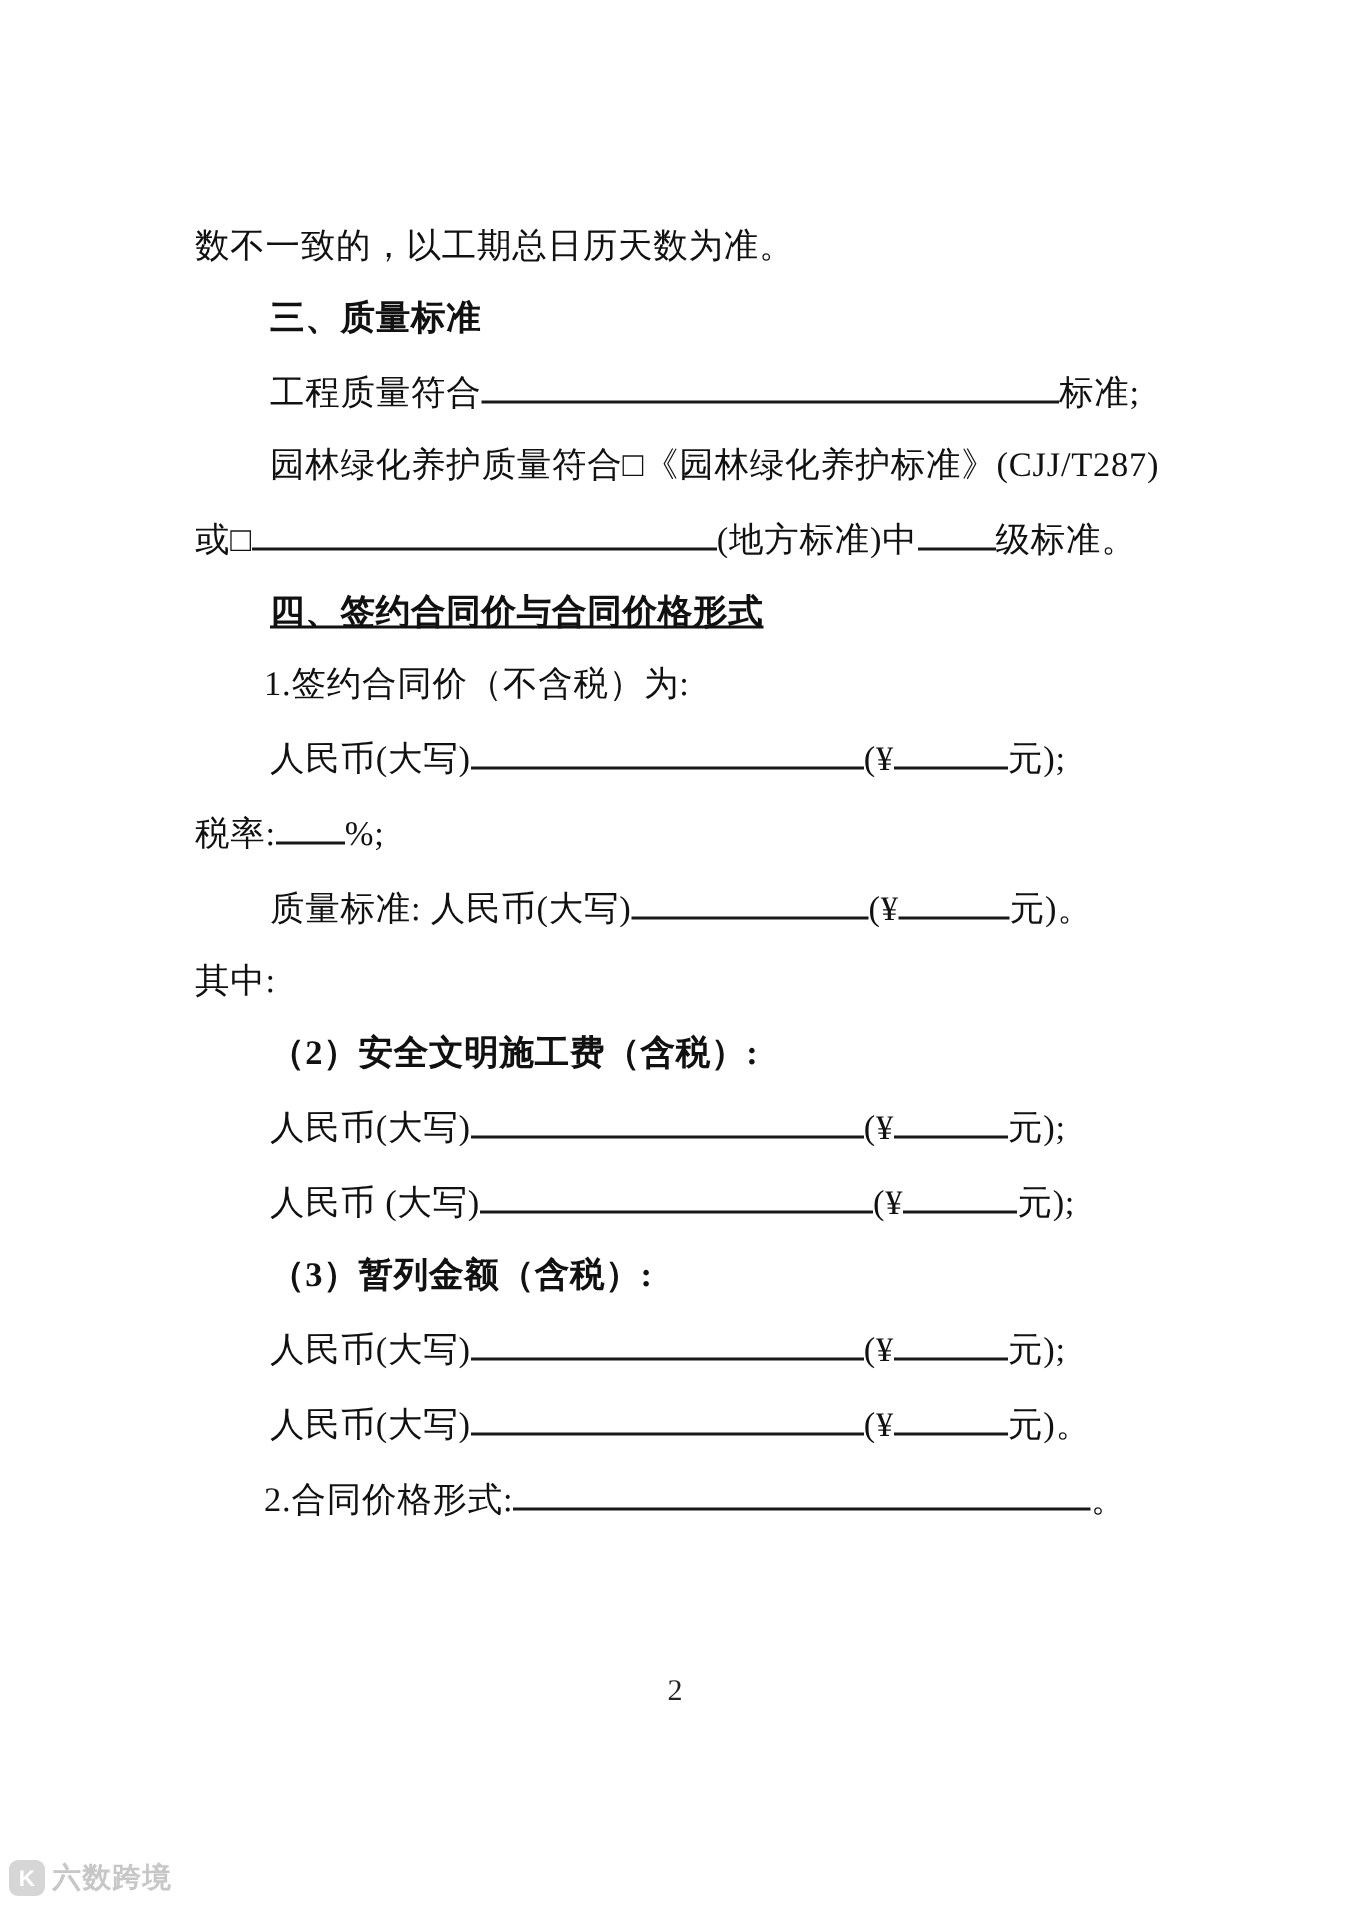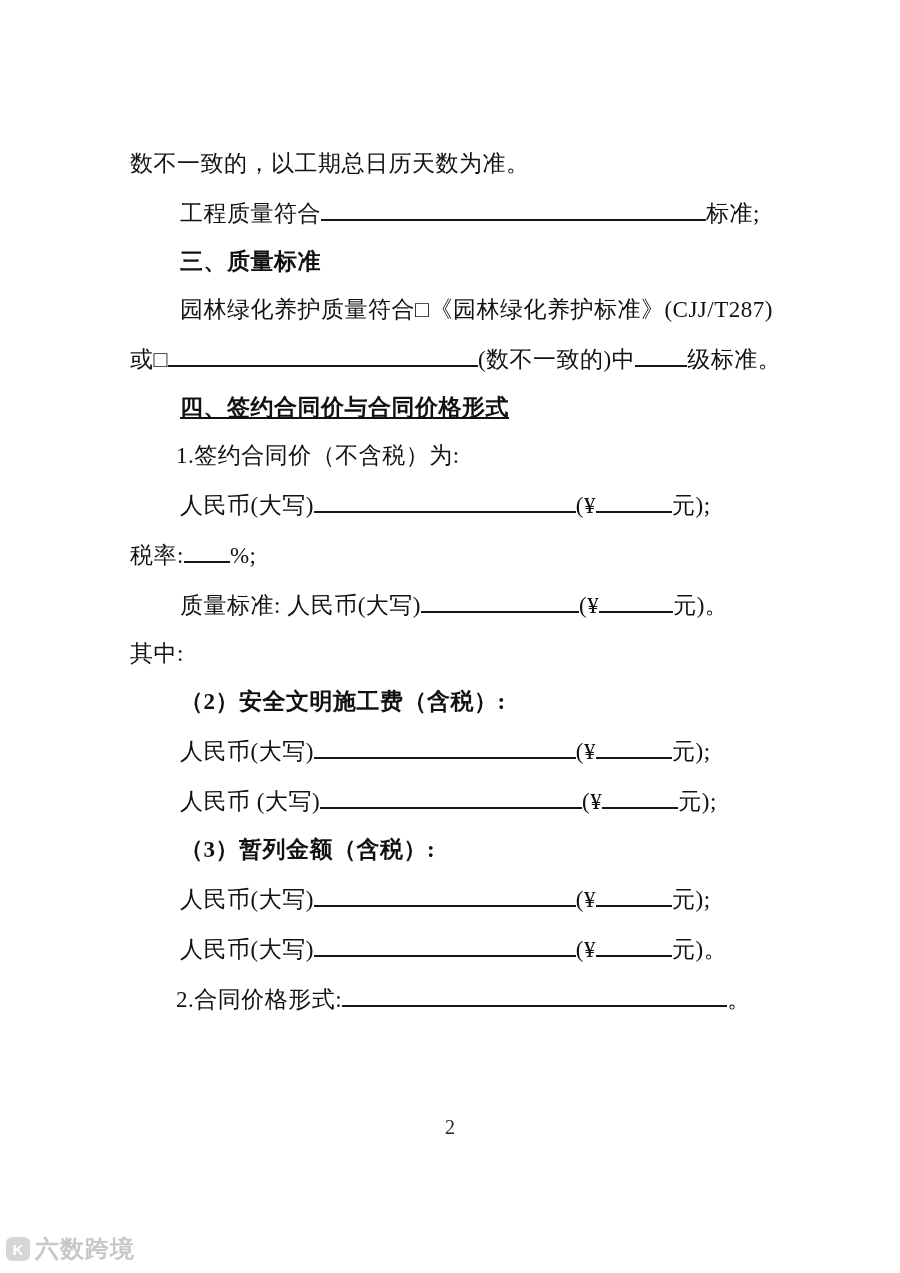--- a/index.html
+++ b/index.html
@@ -63,34 +63,34 @@
     border-radius: 6px;
     background: #d6d6d6;
     color: #ffffff;
     font-size: 15px;
     font-weight: bold;
     display: flex;
     align-items: center;
     justify-content: center;
   }
   .watermark-text {
-    font-size: 24px;
+    font-size: 19px;
     font-weight: bold;
     letter-spacing: 1px;
   }
 </style>
 </head>
 <body>
 
 <div class="doc-body">
     <p class="line" style="padding-left: 0px;"><span>数不一致的，以工期总日历天数为准。</span></p>
+    <p class="line bold" style="padding-left: 50px;"><span>三、质量标准</span></p>
     <p class="line" style="padding-left: 50px;"><span>工程质量符合</span><span class="blank" style="width: 385px;"></span><span>标准;</span></p>
-    <p class="line bold" style="padding-left: 50px;"><span>三、质量标准</span></p>
     <p class="line" style="padding-left: 50px;"><span>园林绿化养护质量符合□《园林绿化养护标准》(CJJ/T287)</span></p>
-    <p class="line" style="padding-left: 0px;"><span>或□</span><span class="blank" style="width: 310px;"></span><span>(数不一致的)中</span><span class="blank" style="width: 52px;"></span><span>级标准。</span></p>
+    <p class="line" style="padding-left: 0px;"><span>或□</span><span class="blank" style="width: 310px;"></span><span>(地方标准)中</span><span class="blank" style="width: 52px;"></span><span>级标准。</span></p>
     <p class="line bold" style="padding-left: 50px; text-decoration: underline;"><span>四、签约合同价与合同价格形式</span></p>
     <p class="line" style="padding-left: 46px;"><span>1.签约合同价（不含税）为:</span></p>
     <p class="line" style="padding-left: 50px;"><span>人民币(大写)</span><span class="blank" style="width: 262px;"></span><span>(¥</span><span class="blank" style="width: 76px;"></span><span>元);</span></p>
     <p class="line" style="padding-left: 0px;"><span>税率:</span><span class="blank" style="width: 46px;"></span><span>%;</span></p>
     <p class="line" style="padding-left: 50px;"><span>质量标准: 人民币(大写)</span><span class="blank" style="width: 158px;"></span><span>(¥</span><span class="blank" style="width: 74px;"></span><span>元)。</span></p>
     <p class="line" style="padding-left: 0px;"><span>其中:</span></p>
     <p class="line bold" style="padding-left: 50px;"><span>（2）安全文明施工费（含税）:</span></p>
     <p class="line" style="padding-left: 50px;"><span>人民币(大写)</span><span class="blank" style="width: 262px;"></span><span>(¥</span><span class="blank" style="width: 76px;"></span><span>元);</span></p>
     <p class="line" style="padding-left: 50px;"><span>人民币 (大写)</span><span class="blank" style="width: 262px;"></span><span>(¥</span><span class="blank" style="width: 76px;"></span><span>元);</span></p>
     <p class="line bold" style="padding-left: 50px;"><span>（3）暂列金额（含税）:</span></p>

